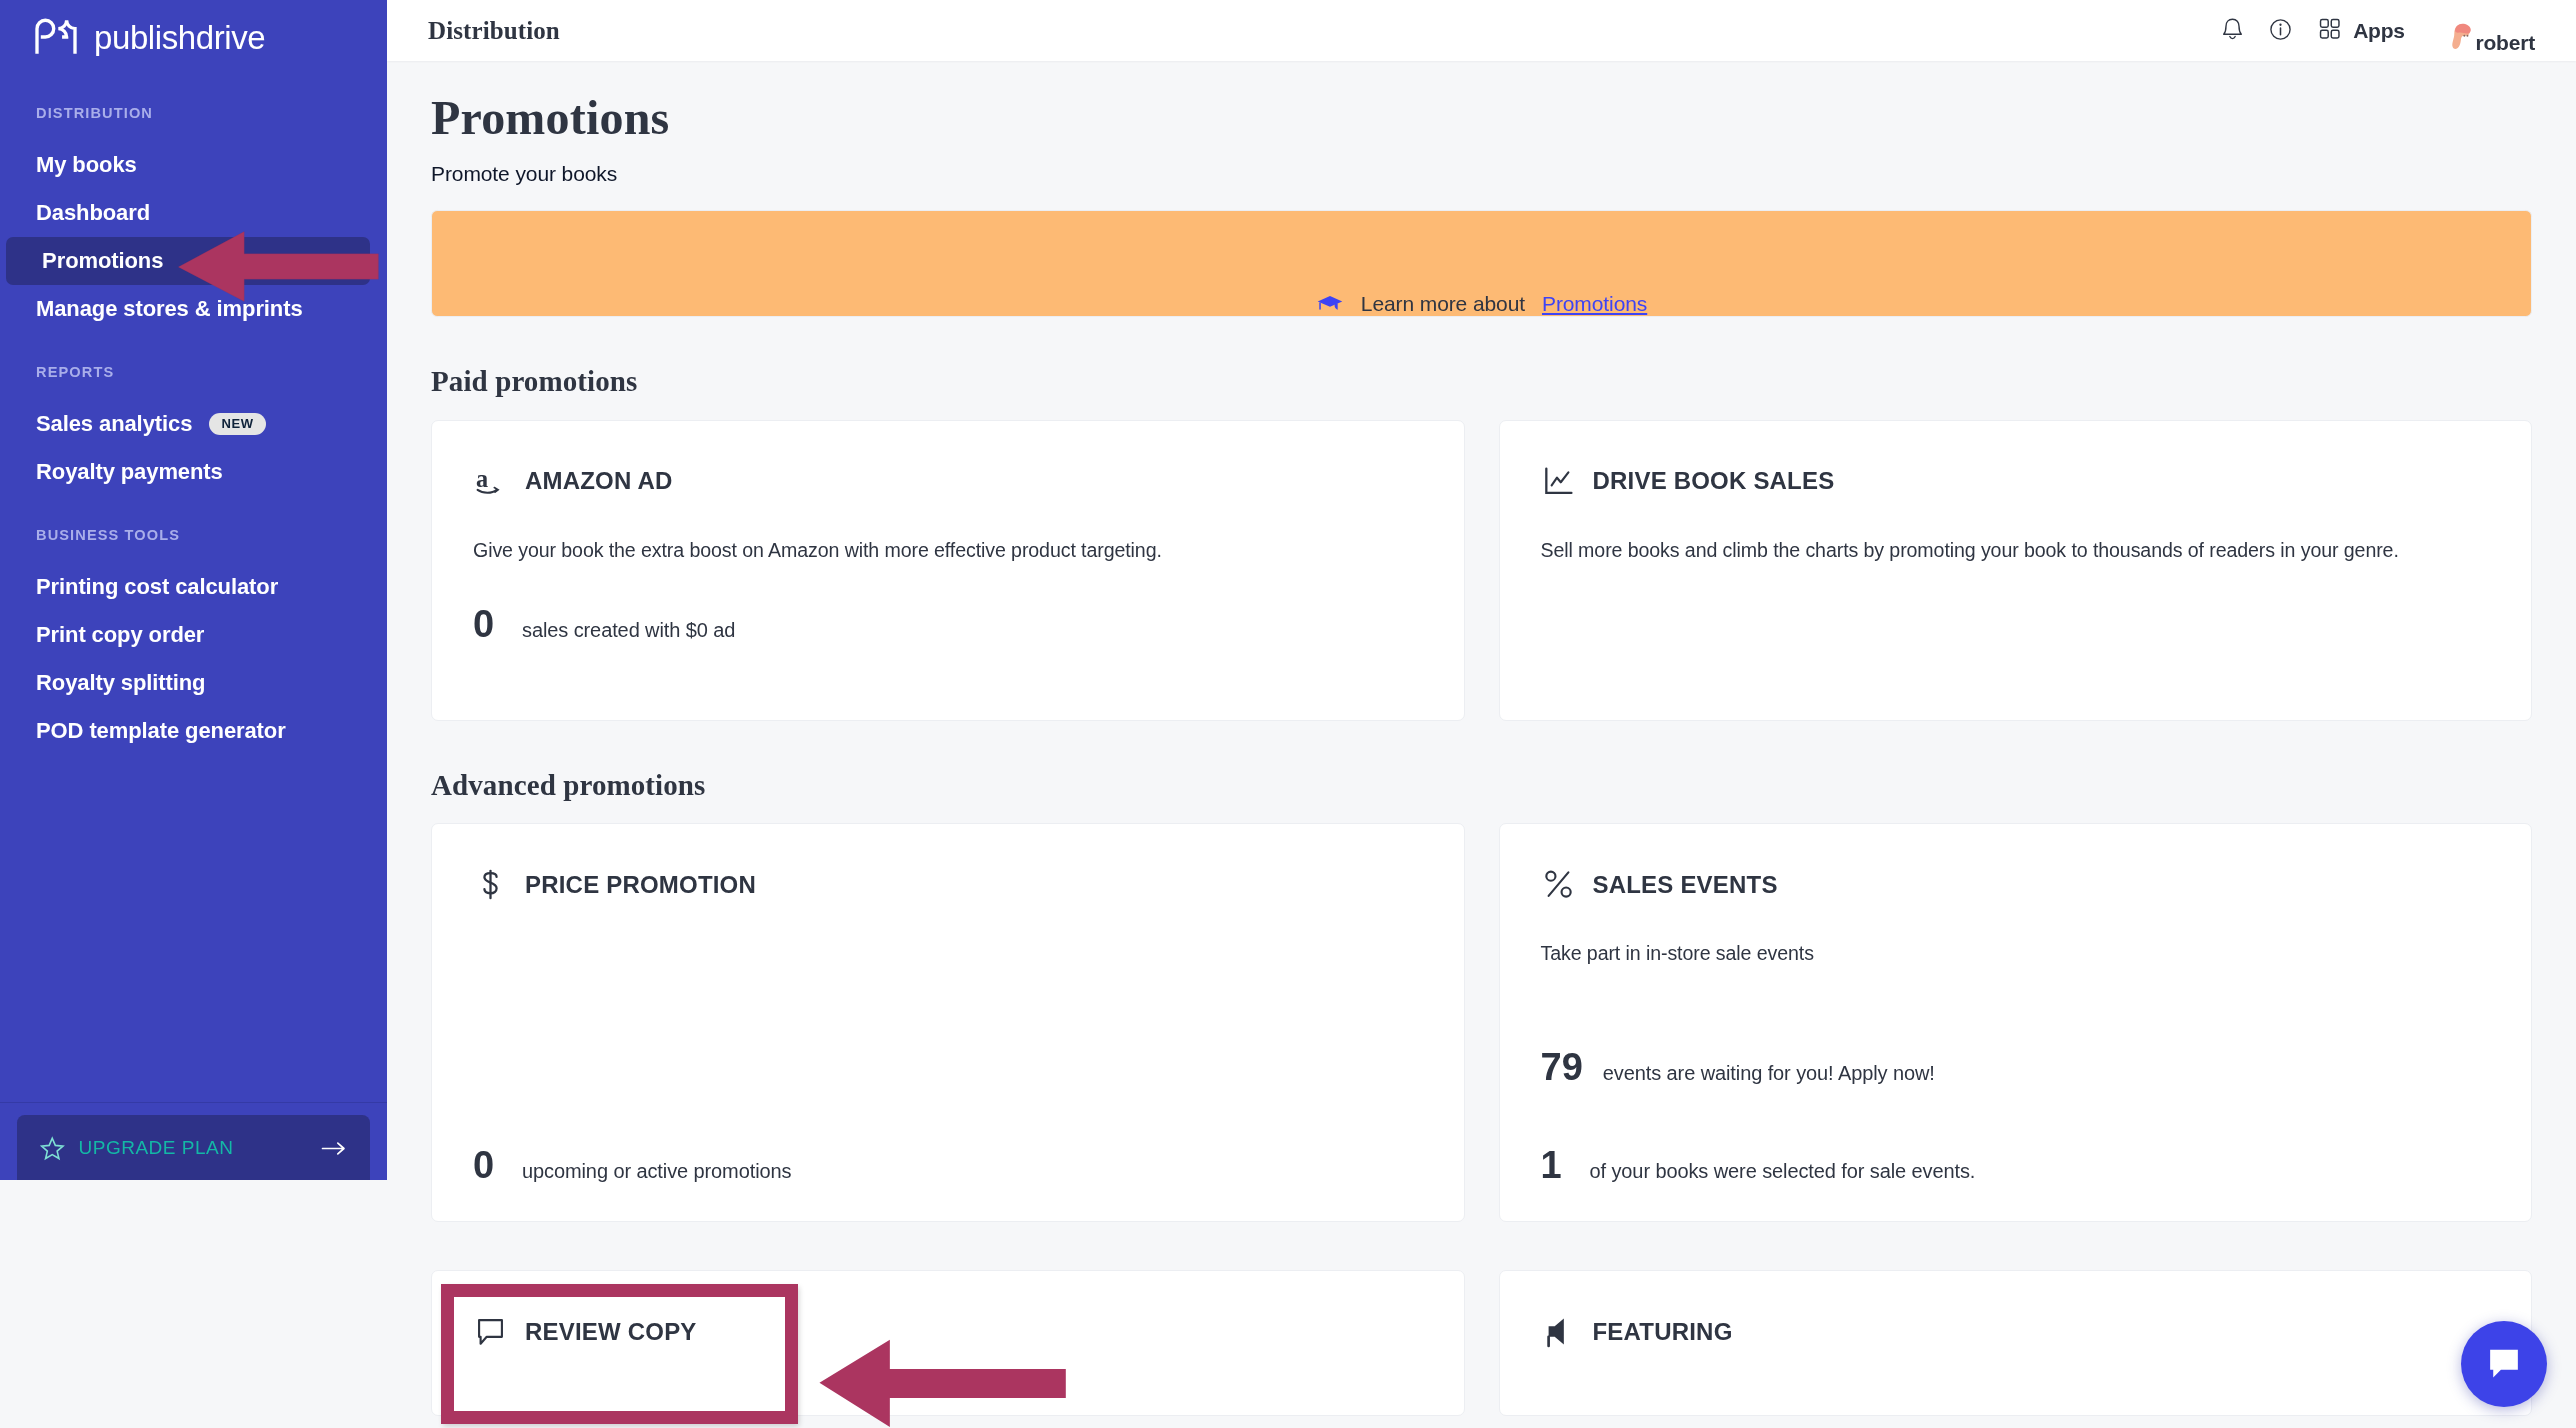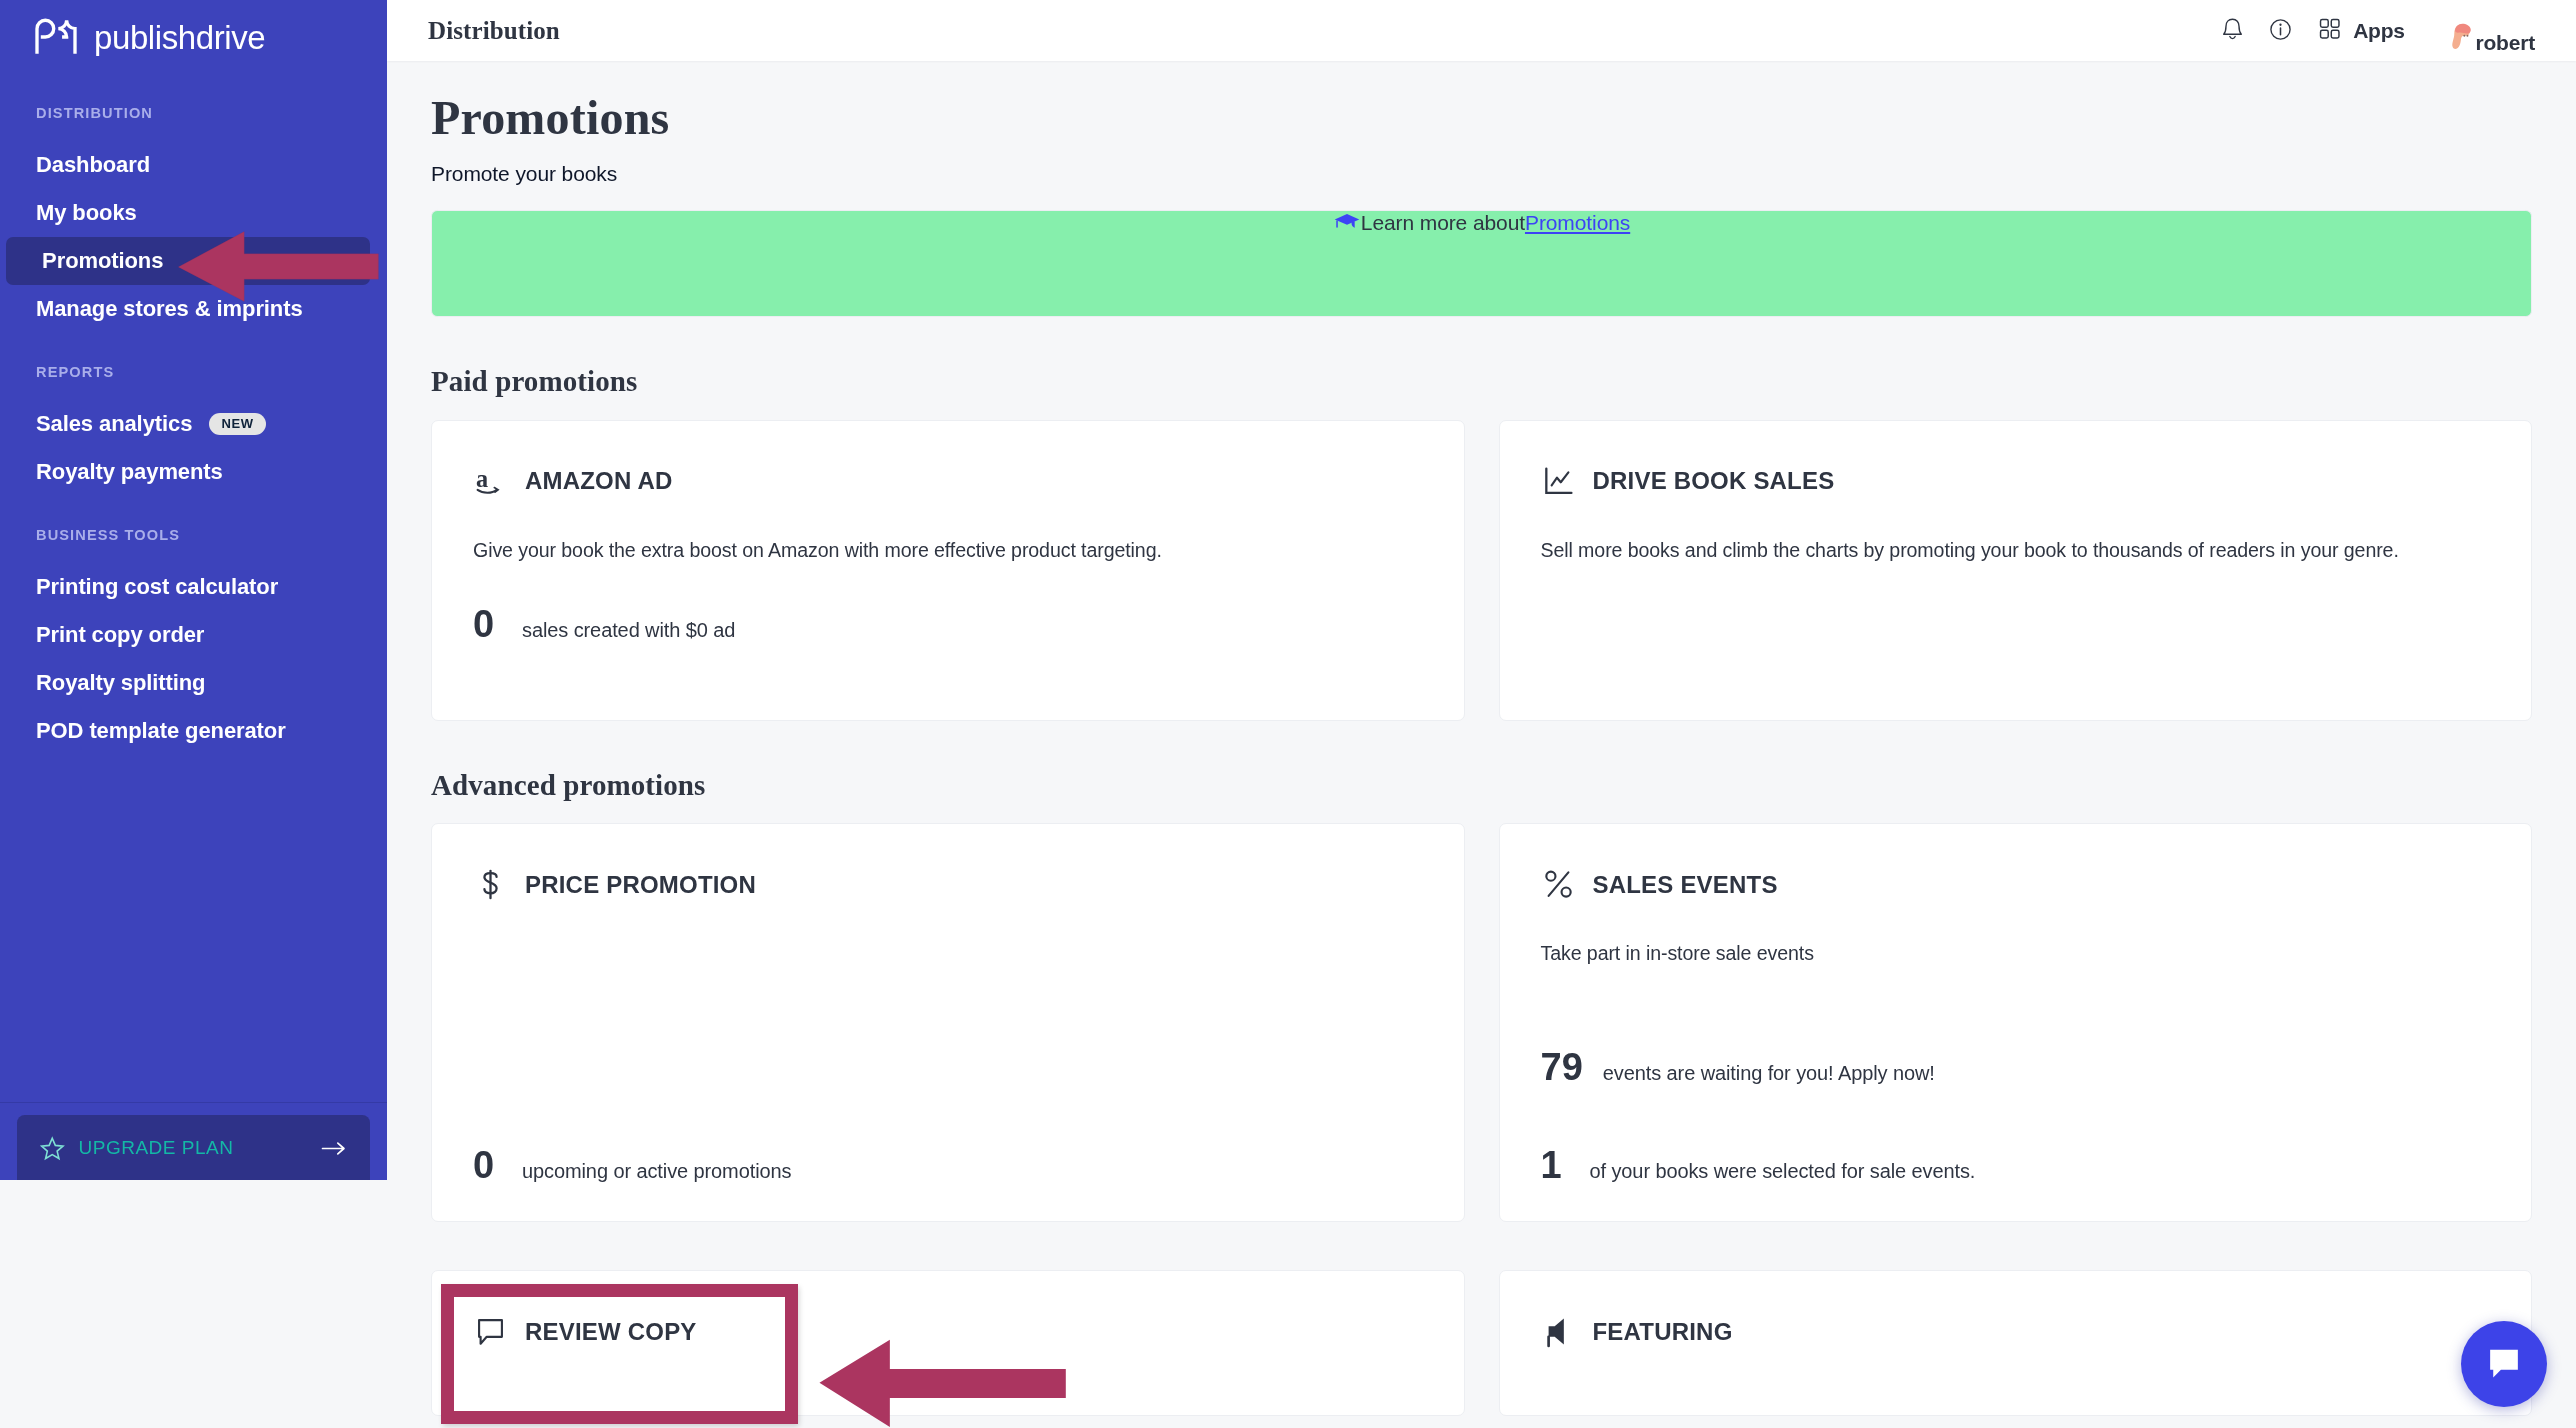--- a/index.html
+++ b/index.html
@@ -145,25 +145,26 @@
   }
   .page-sub {
     font-size: 21px;
     color: #0f172a;
     margin-top: 18.4px;
     letter-spacing: -0.1px;
   }
 
   .learn-banner {
     margin-top: 24.5px;
-    background: #86efac;
+    background: #fdba74;
     border: 0.8px solid #eceef2;
     border-radius: 6.1px;
     height: 107px;
-    display: flex; align-items: flex-start; justify-content: center;
+    display: flex; align-items: flex-end; justify-content: center;
+    gap: 17px;
   }
   .cap-icon { width: 28px; height: 23px; flex: 0 0 28px; }
   .learn-text { font-size: 21px; color: #2f3542; letter-spacing: -0.1px; }
   .learn-link {
     color: #3d43f5; text-decoration: underline; font-size: 21px;
     letter-spacing: -0.1px; cursor: pointer;
   }
 
   .section-title {
     font-family: "Liberation Serif", serif;
@@ -257,24 +258,24 @@
         </svg>
       </span>
       <span class="logo-text">publishdrive</span>
     </div>
 
     <div class="nav">
 
       <div class="nav-group">
         <div class="nav-group-label">DISTRIBUTION</div>
         <div class="nav-item">
+          <span>My books</span>
+        </div>
+        <div class="nav-item">
           <span>Dashboard</span>
-        </div>
-        <div class="nav-item">
-          <span>My books</span>
         </div>
         <div class="nav-item active">
           <span>Promotions</span>
         </div>
         <div class="nav-item">
           <span>Manage stores &amp; imprints</span>
         </div>
       </div>
 
       <div class="nav-group reports">

